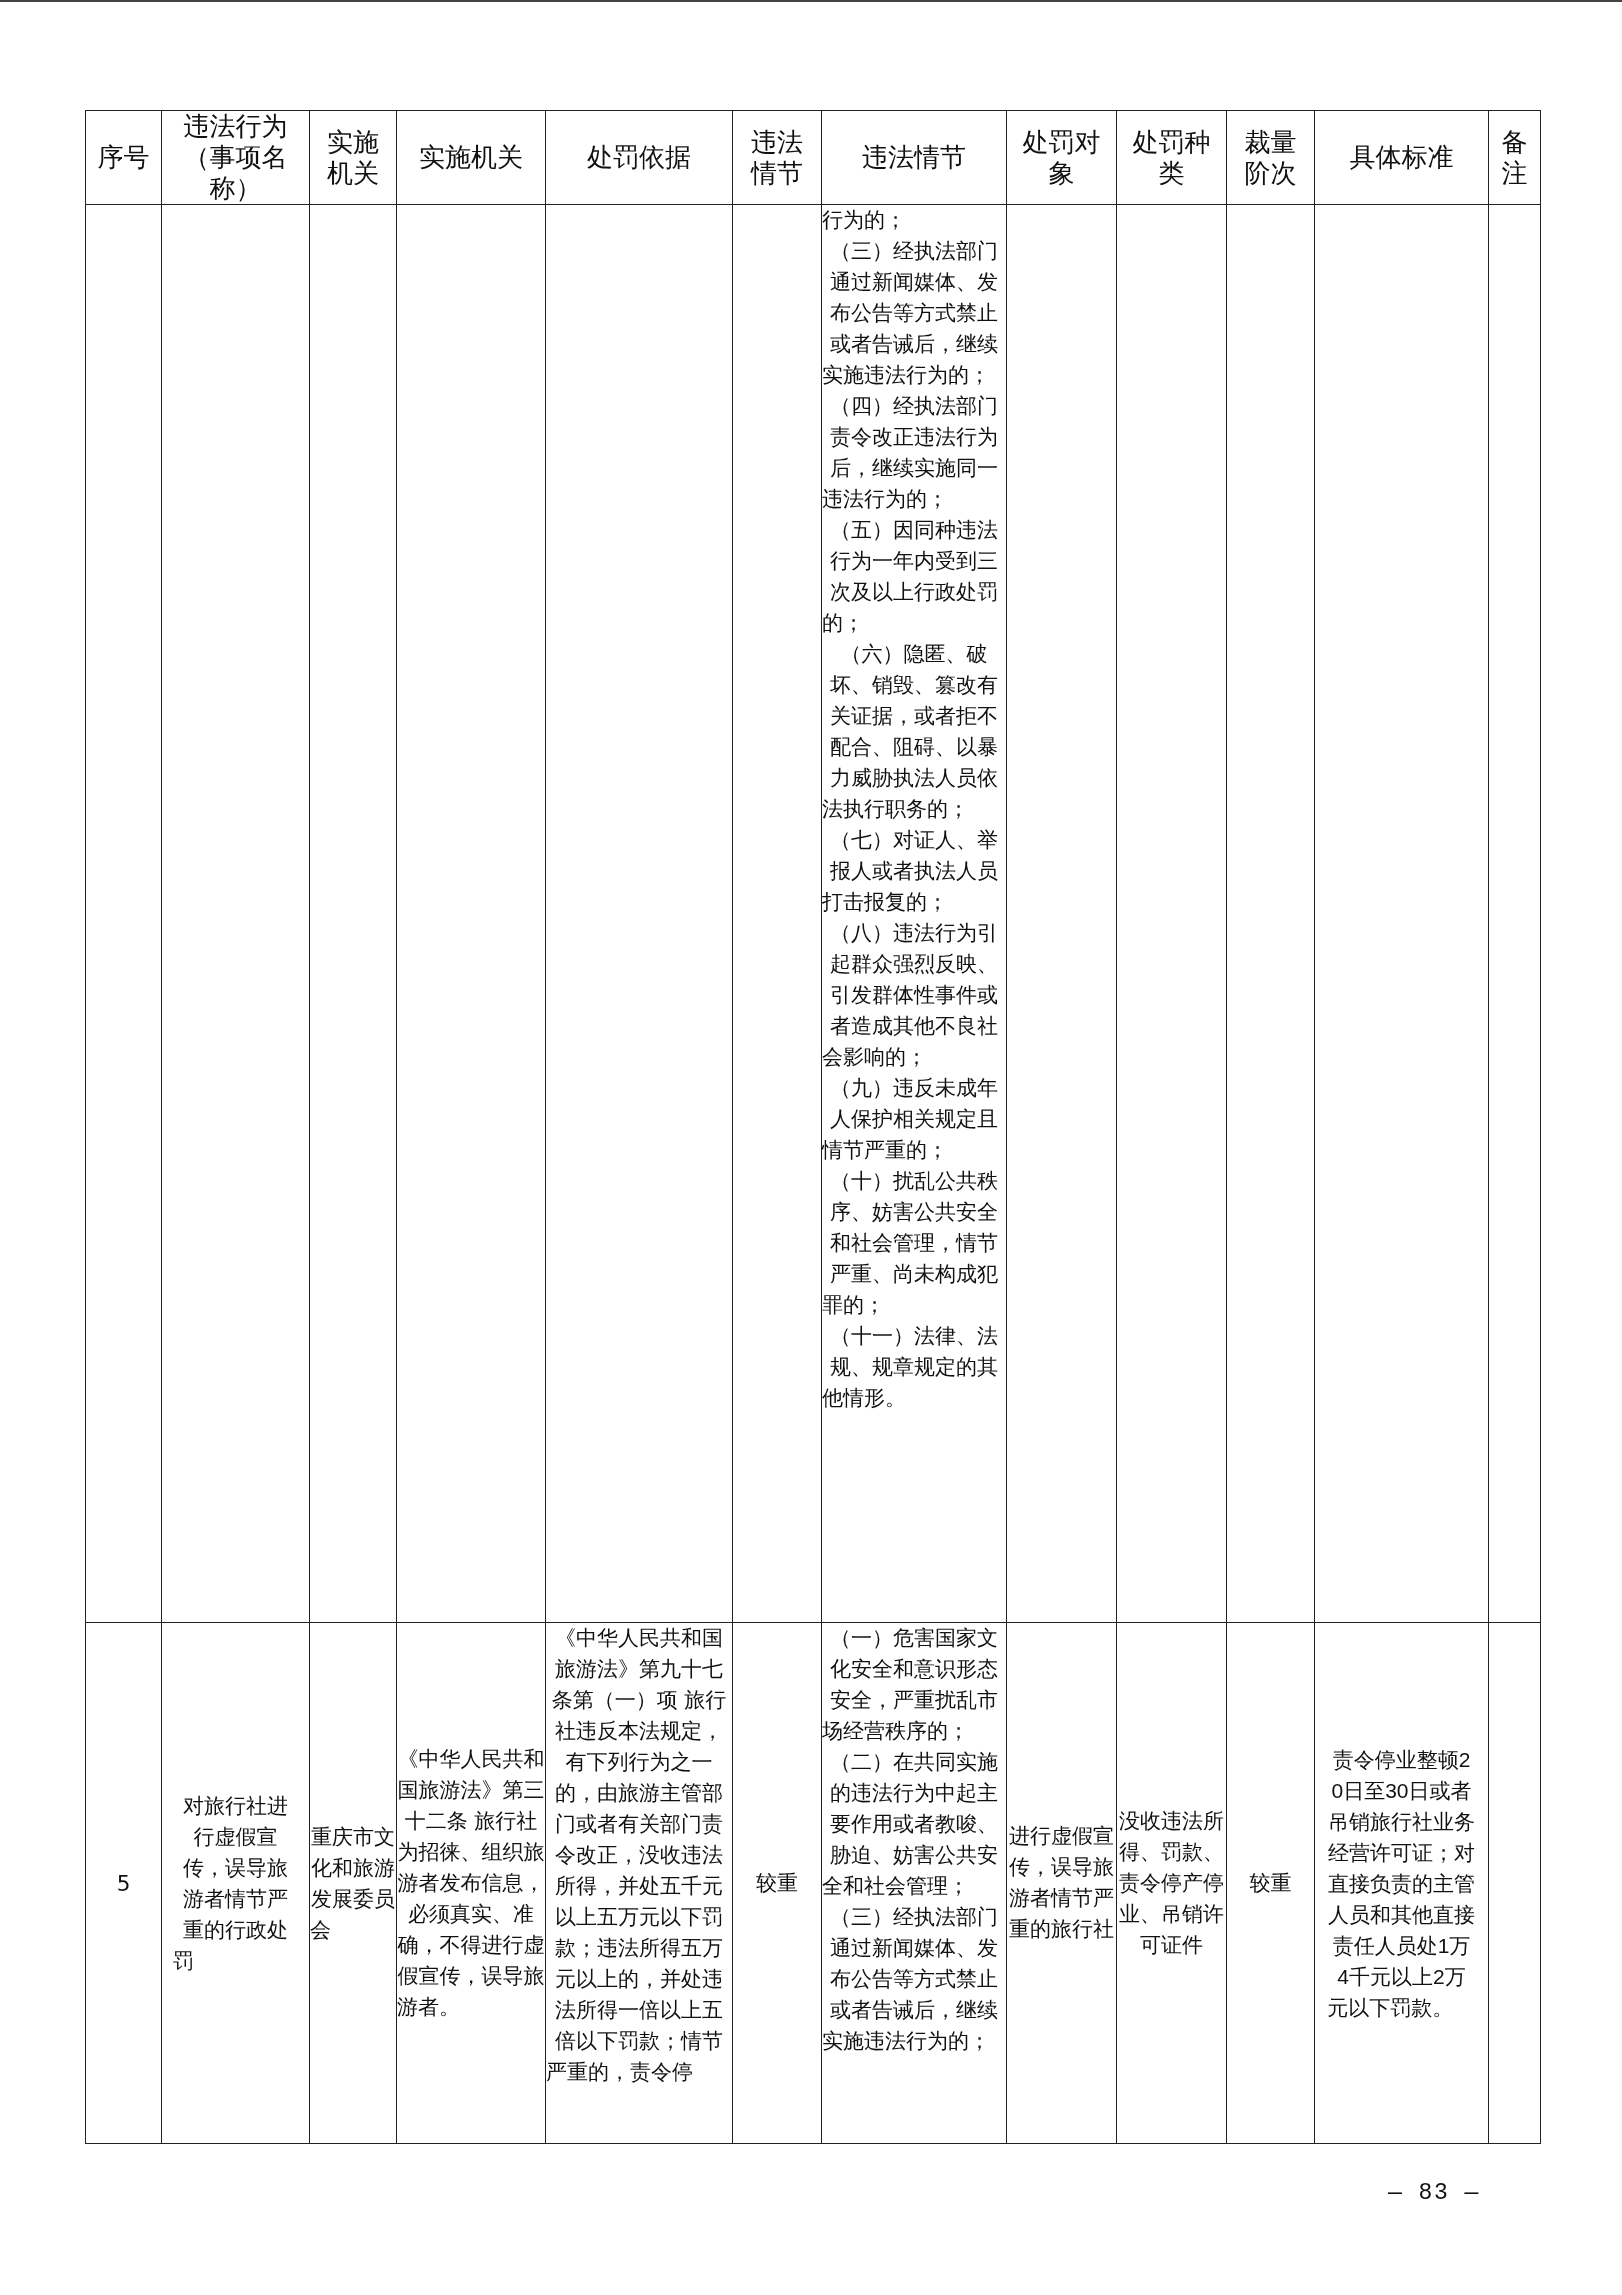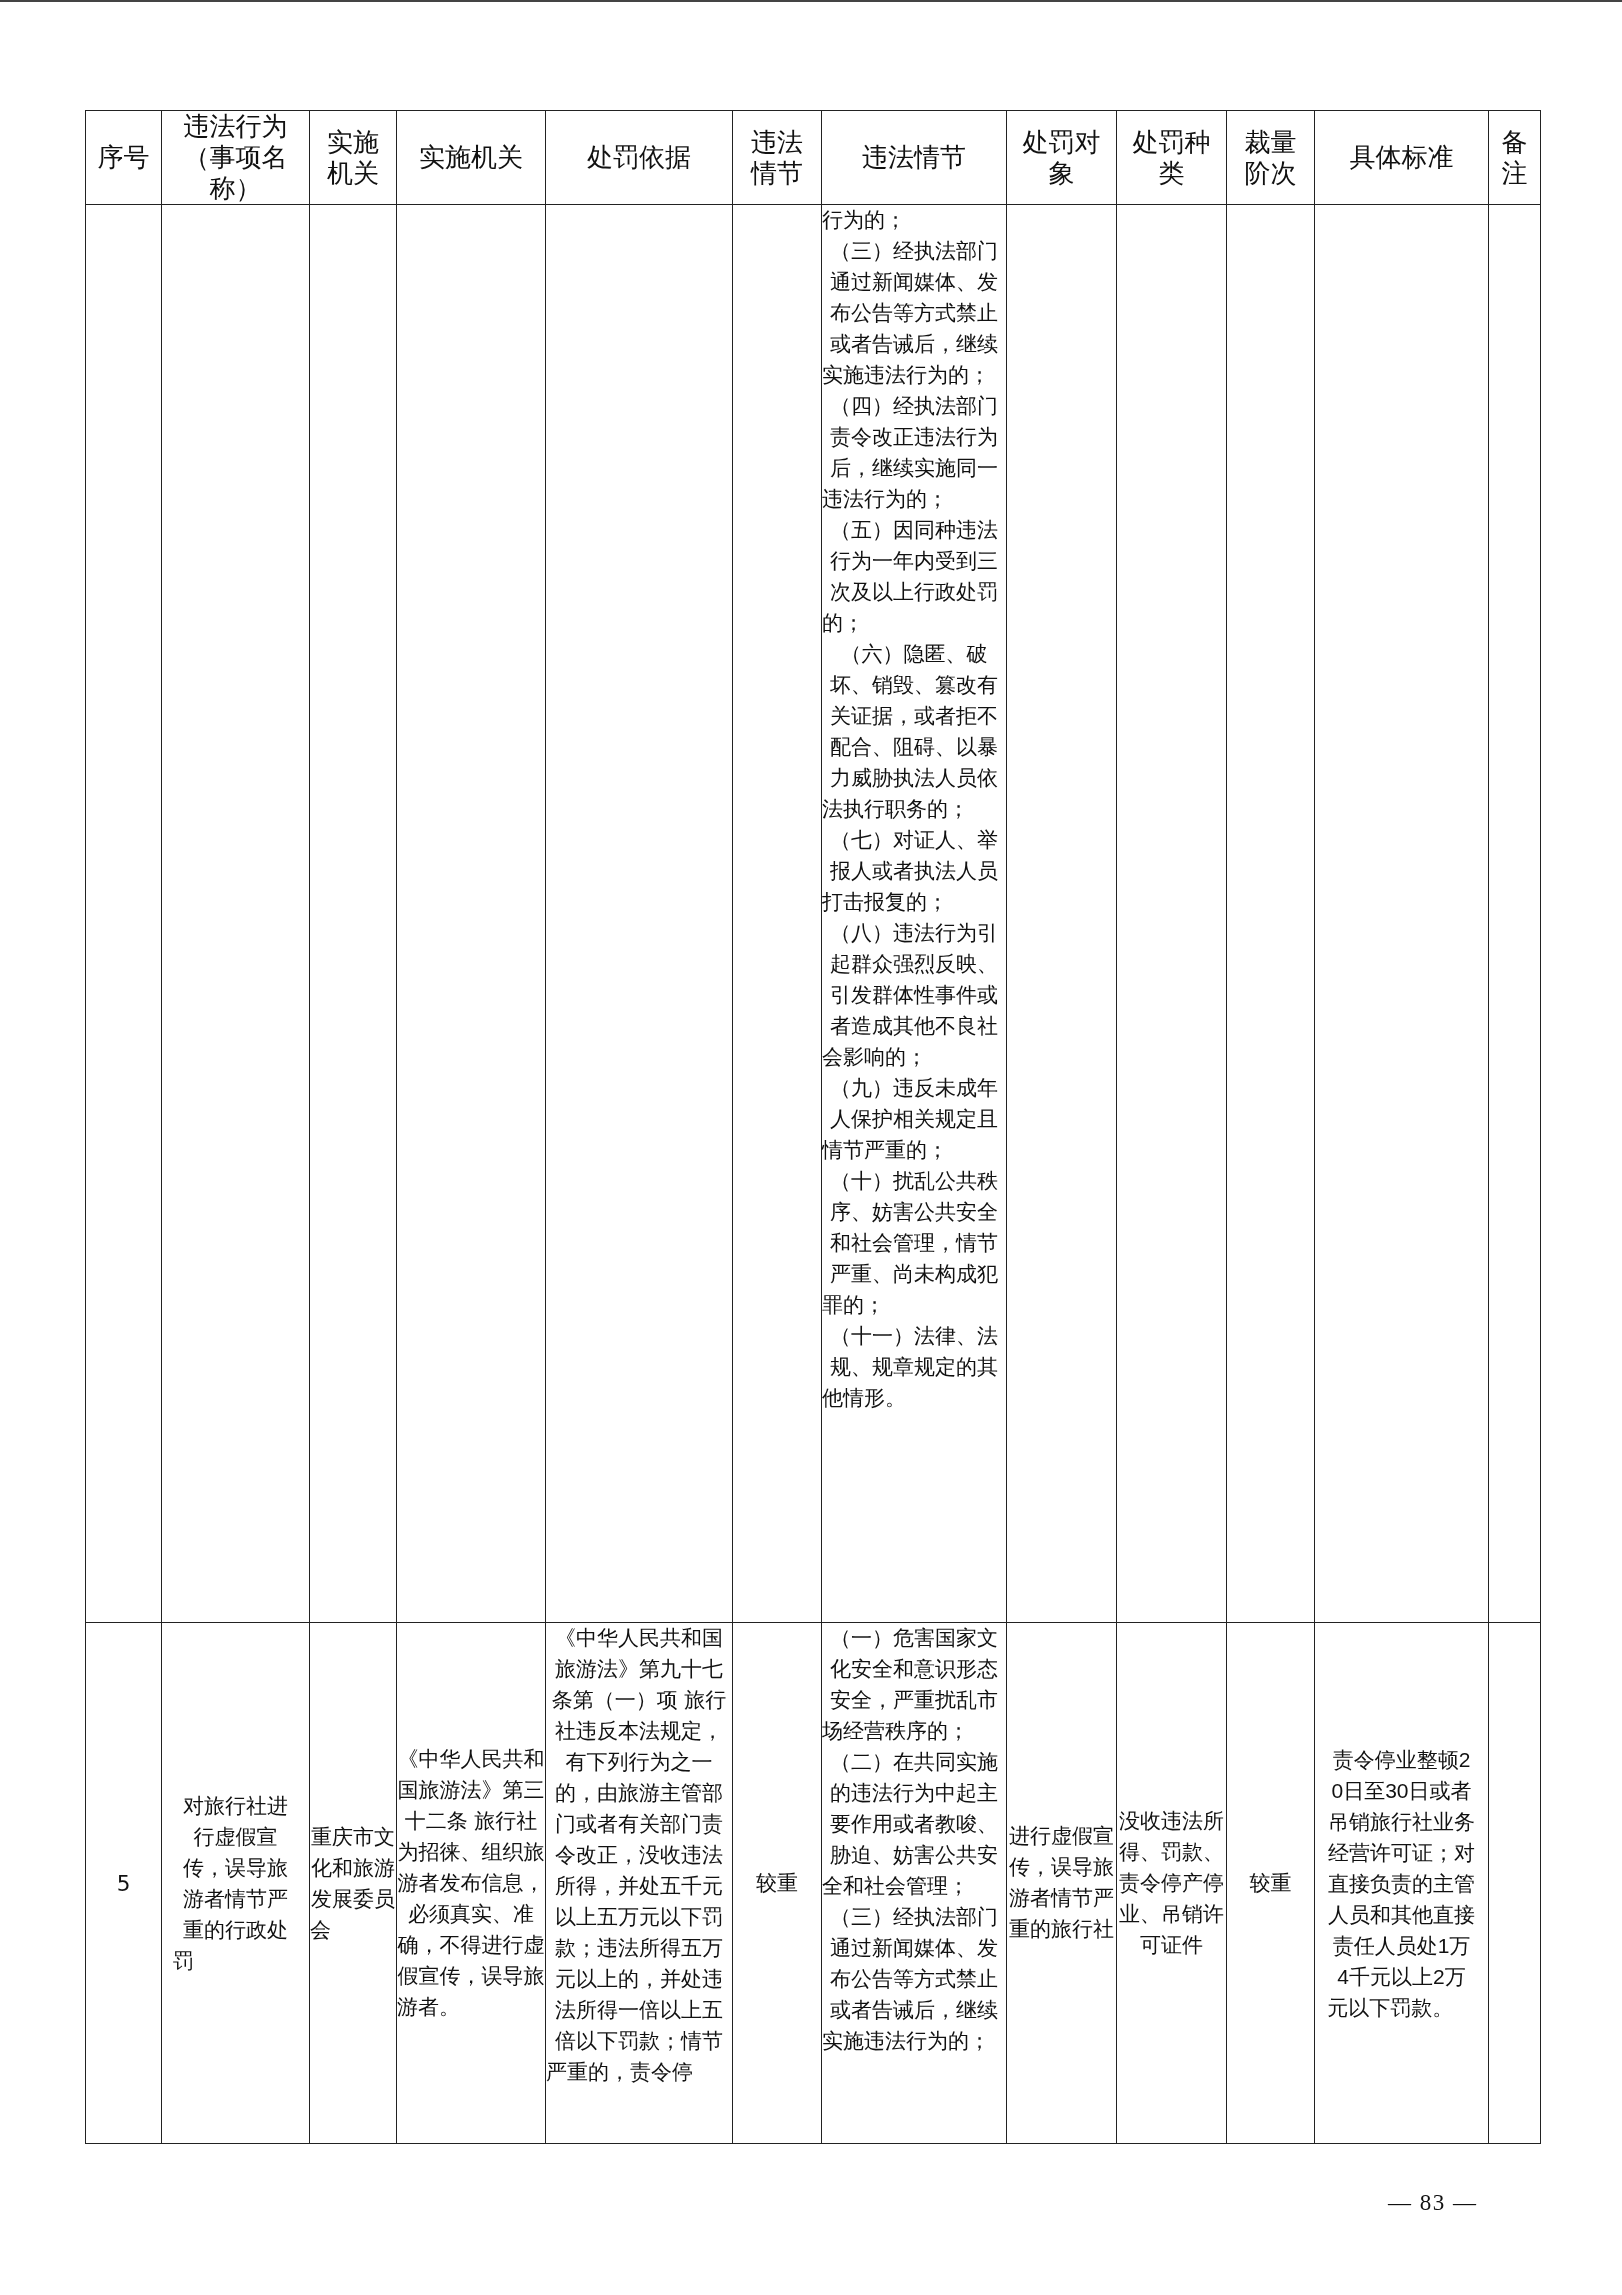--- a/index.html
+++ b/index.html
@@ -9,21 +9,21 @@
   table.grid { position: absolute; left: 85px; top: 110px; border-collapse: collapse; table-layout: fixed; width: 1453px; }
   table.grid td, table.grid th { border: 1.5px solid #222; padding: 0; vertical-align: middle; text-align: center; font-weight: normal; }
   th { font-family: "DejaVu Sans", "Liberation Sans", sans-serif; font-size: 26px; line-height: 31px; height: 90px; }
   th span { display: inline-block; }
   .cell { font-size: 21px; line-height: 31px; text-align: justify; text-align-last: left; padding: 0 7.7px; word-break: break-all; }
   .cell-top { vertical-align: top !important; }
   .p { display: block; }
   .center { text-align: center; text-align-last: center; }
   .sans { font-family: Liberation Sans, sans-serif; }
   .num { font-family: "DejaVu Sans", "Liberation Sans", sans-serif; font-size: 21.6px; text-align: left; padding-left: 14px; }
-  .page-number { position: absolute; left: 1388px; top: 2180px; font-size: 23px; font-family: Liberation Serif, serif; letter-spacing: 1.5px; margin-top: 10px; }
+  .page-number { position: absolute; left: 1388px; top: 2180px; font-size: 23px; font-family: Liberation Mono, monospace; letter-spacing: 1.5px; }
   .row-a td { height: 1417px; }
   .row-5 td { height: 520px; margin-top: 35px; }
 </style>
 </head>
 <body>
 
 <div class="page-top-border"></div>
 
 <table class="grid">
   <colgroup>

